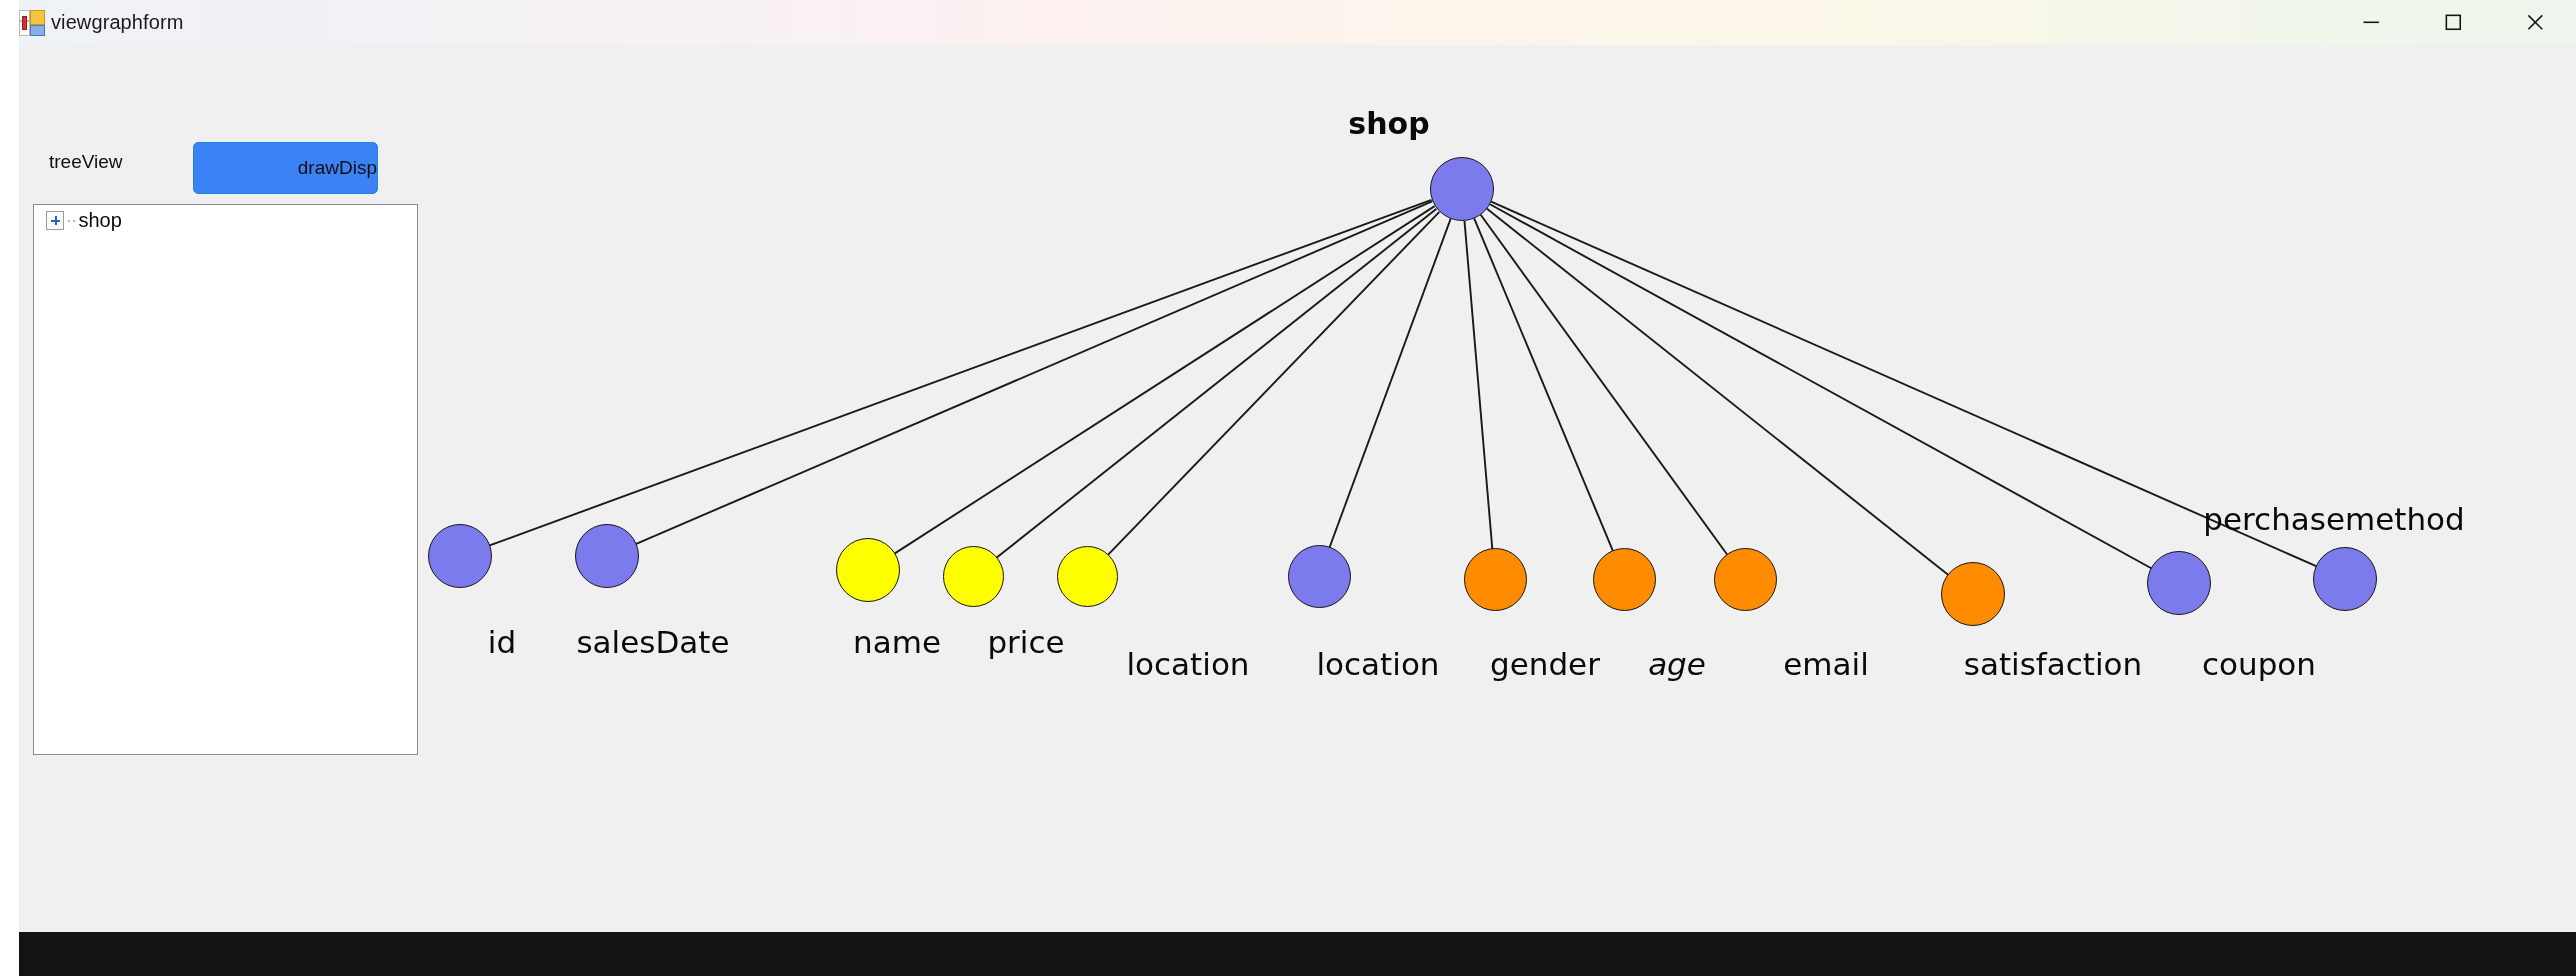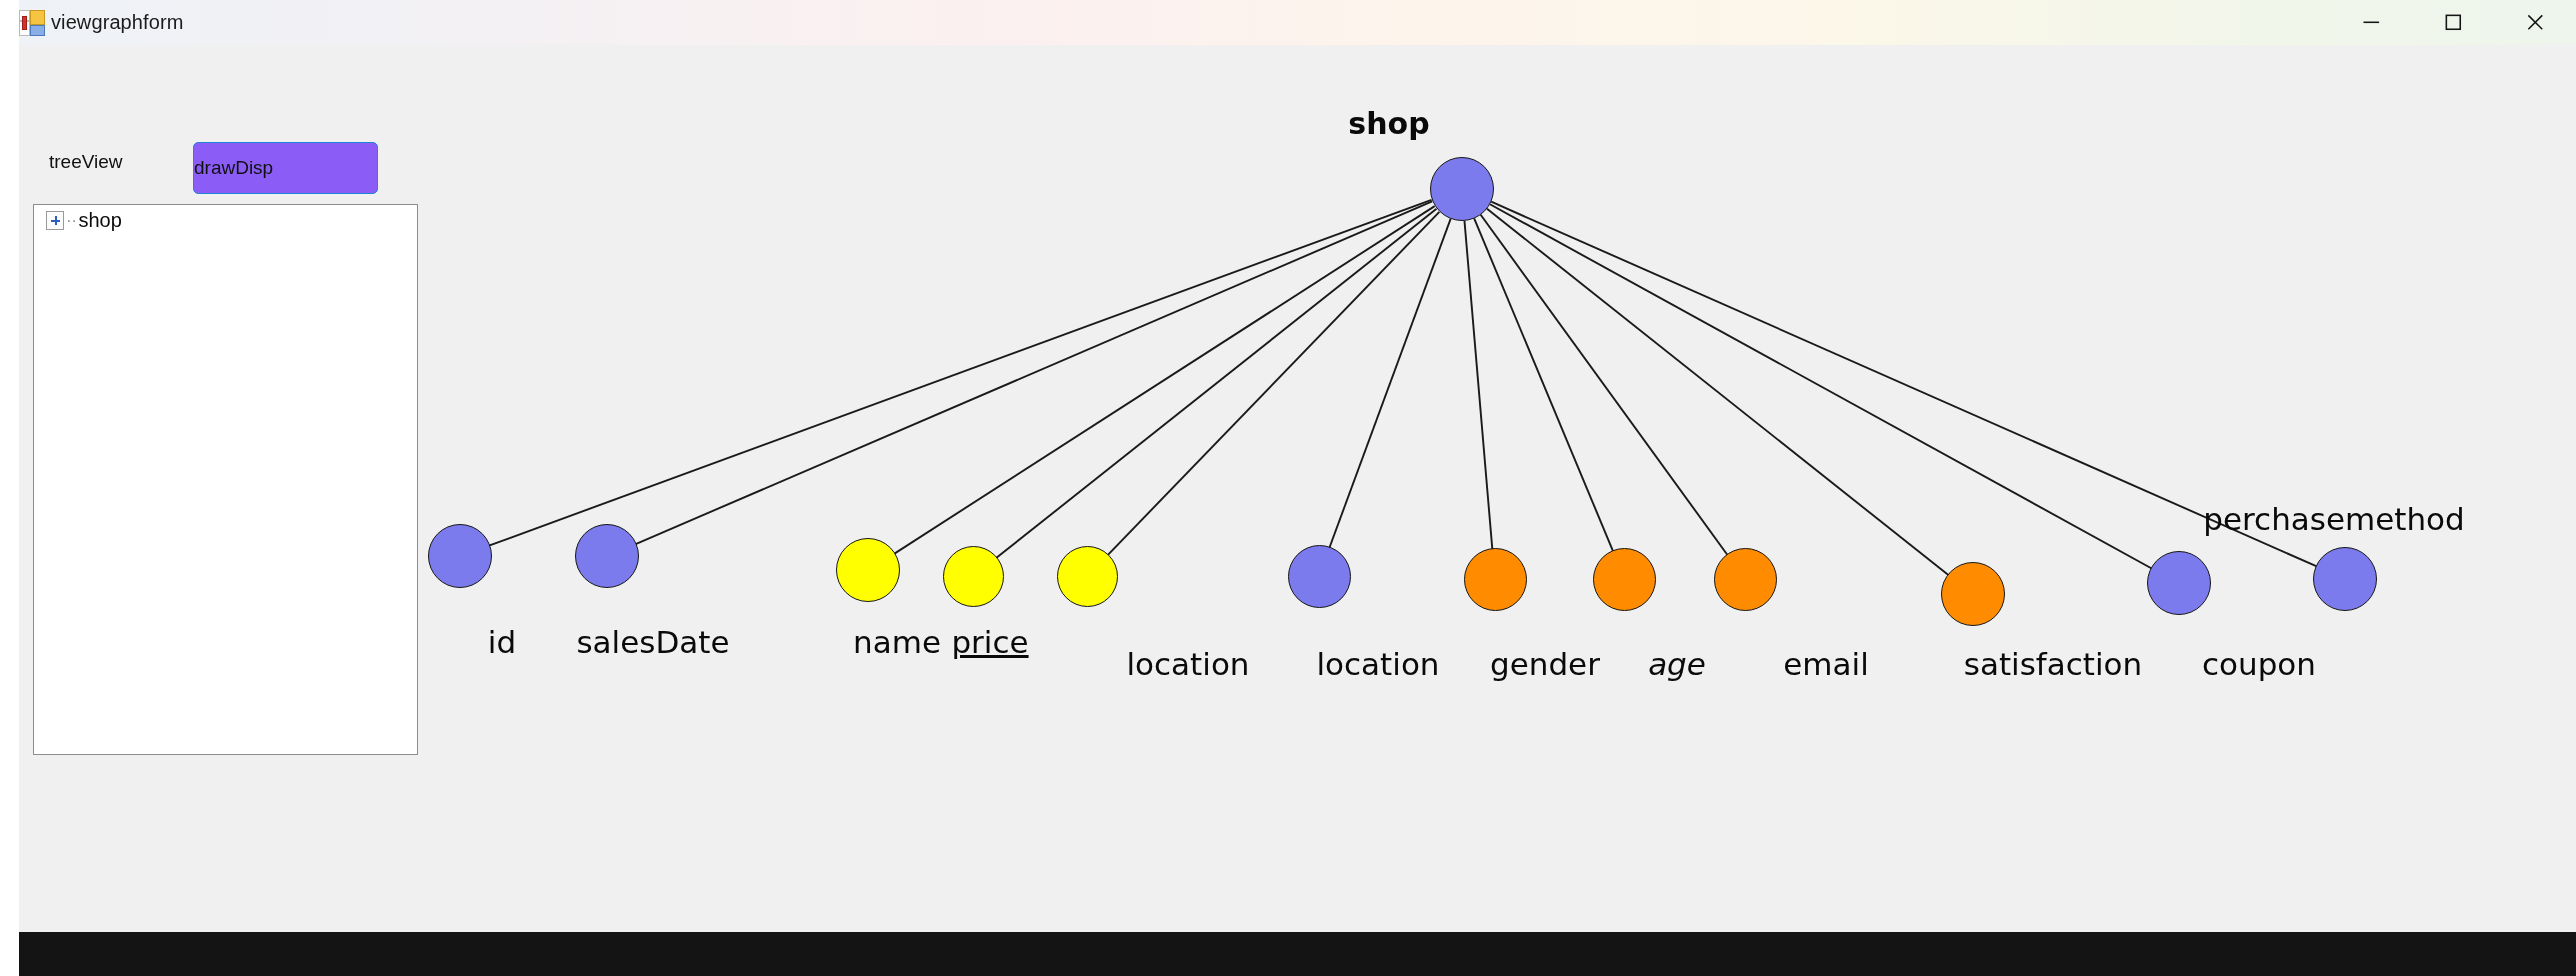--- a/index.html
+++ b/index.html
@@ -104,26 +104,26 @@
     font-size: 19px;
     color: #101010;
     white-space: nowrap;
   }
   #drawdisp-button {
     position: absolute;
     left: 193px;
     top: 97px;
     width: 185px;
     height: 52px;
-    background: #8b5cf6;
+    background: #3b82f6;
     border: 1.7px solid #1e85d8;
     border-radius: 5.2px;
     display: flex;
     align-items: center;
-    justify-content: flex-start;
+    justify-content: flex-end;
     font-size: 19px;
     color: #101010;
     cursor: default;
     box-sizing: border-box;
   }
   #treeview {
     position: absolute;
     left: 33px;
     top: 159px;
     width: 385px;
@@ -284,21 +284,21 @@
         <line x1="1711.8439782246676" y1="179.9527635548827" x2="2663.644234460414" y2="600.4720089134767" class="edge"></line>
       </svg>
     <div id="graph-nodes">
         <div class="gnode" style="left: 428px; top: 479px; width: 64px; height: 64px; background: rgb(123, 123, 238);"></div>
         <div class="glabel" style="left: 502px; top: 579px;">id</div>
         <div class="gnode" style="left: 575px; top: 479px; width: 64px; height: 64px; background: rgb(123, 123, 238);"></div>
         <div class="glabel" style="left: 653px; top: 579px;">salesDate</div>
         <div class="gnode" style="left: 836px; top: 493px; width: 64px; height: 64px; background: rgb(255, 255, 0);"></div>
         <div class="glabel" style="left: 897px; top: 579px;">name</div>
         <div class="gnode" style="left: 943px; top: 501px; width: 61px; height: 61px; background: rgb(255, 255, 0);"></div>
-        <div class="glabel" style="left: 990px; top: 579px; text-decoration: underline;">price</div>
+        <div class="glabel" style="left: 1026px; top: 579px;">price</div>
         <div class="gnode" style="left: 1057px; top: 501px; width: 61px; height: 61px; background: rgb(255, 255, 0);"></div>
         <div class="glabel" style="left: 1188px; top: 601px;">location</div>
         <div class="gnode" style="left: 1288px; top: 500px; width: 63px; height: 63px; background: rgb(123, 123, 238);"></div>
         <div class="glabel" style="left: 1378px; top: 601px;">location</div>
         <div class="gnode" style="left: 1464px; top: 503px; width: 63px; height: 63px; background: rgb(255, 140, 0);"></div>
         <div class="glabel" style="left: 1545px; top: 601px;">gender</div>
         <div class="gnode" style="left: 1593px; top: 503px; width: 63px; height: 63px; background: rgb(255, 140, 0);"></div>
         <div class="glabel" style="left: 1677px; top: 601px; font-style: italic;">age</div>
         <div class="gnode" style="left: 1714px; top: 503px; width: 63px; height: 63px; background: rgb(255, 140, 0);"></div>
         <div class="glabel" style="left: 1826px; top: 601px;">email</div>

